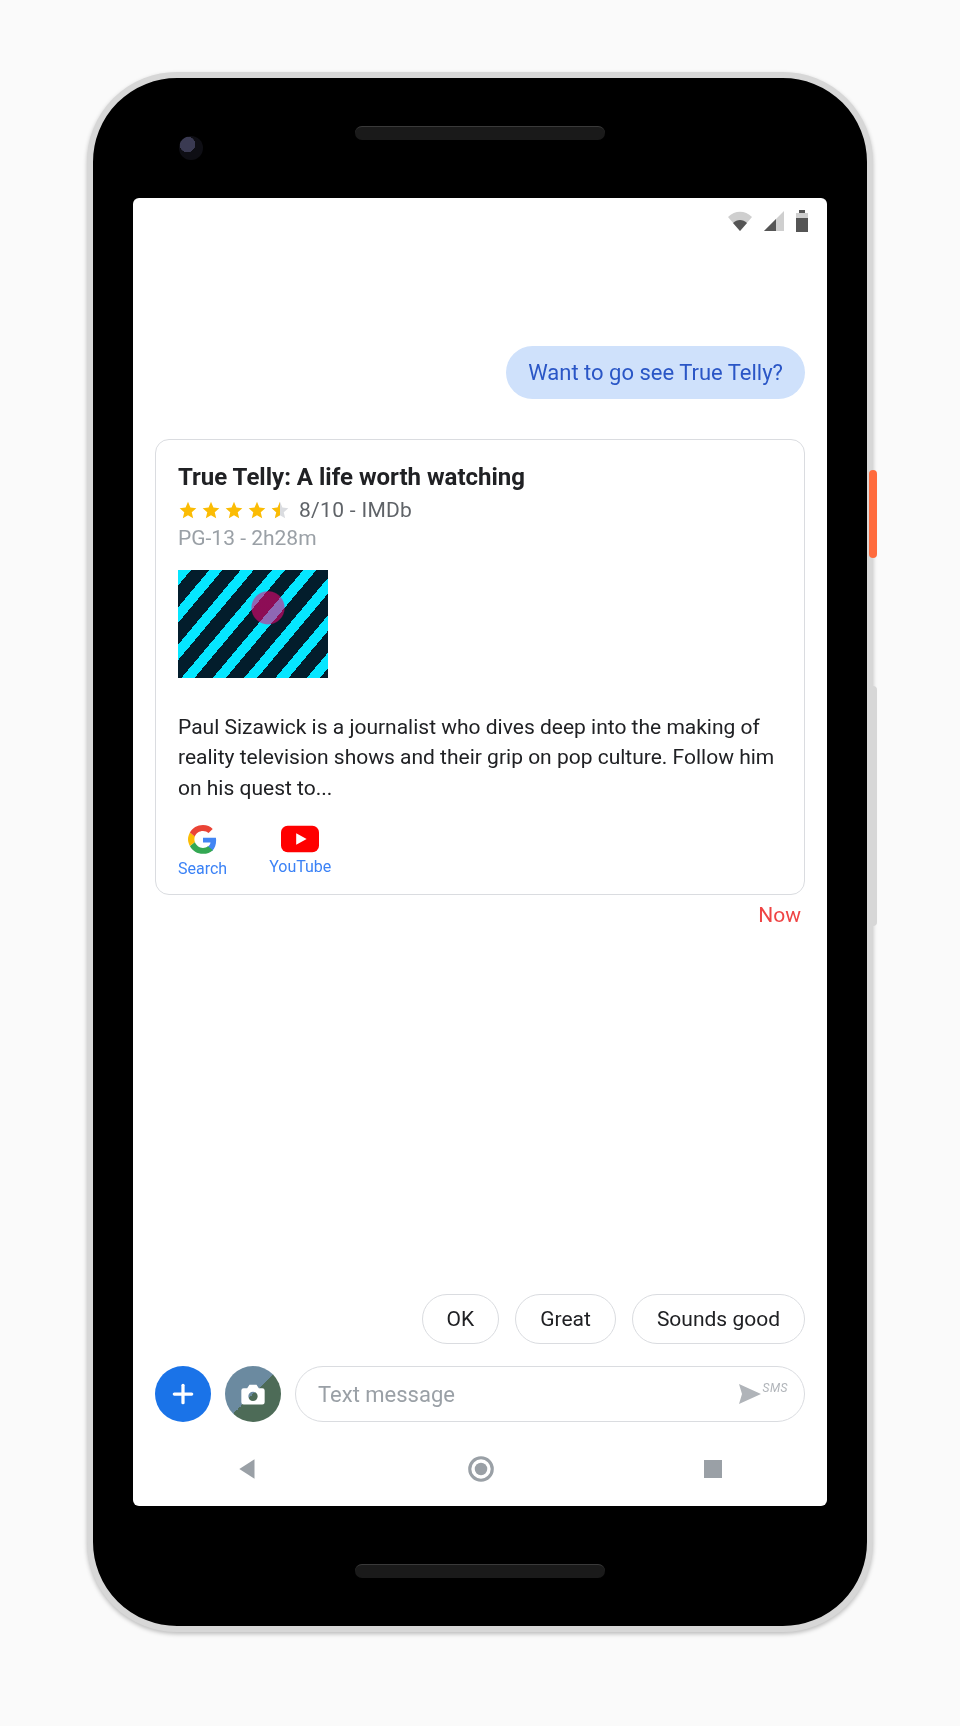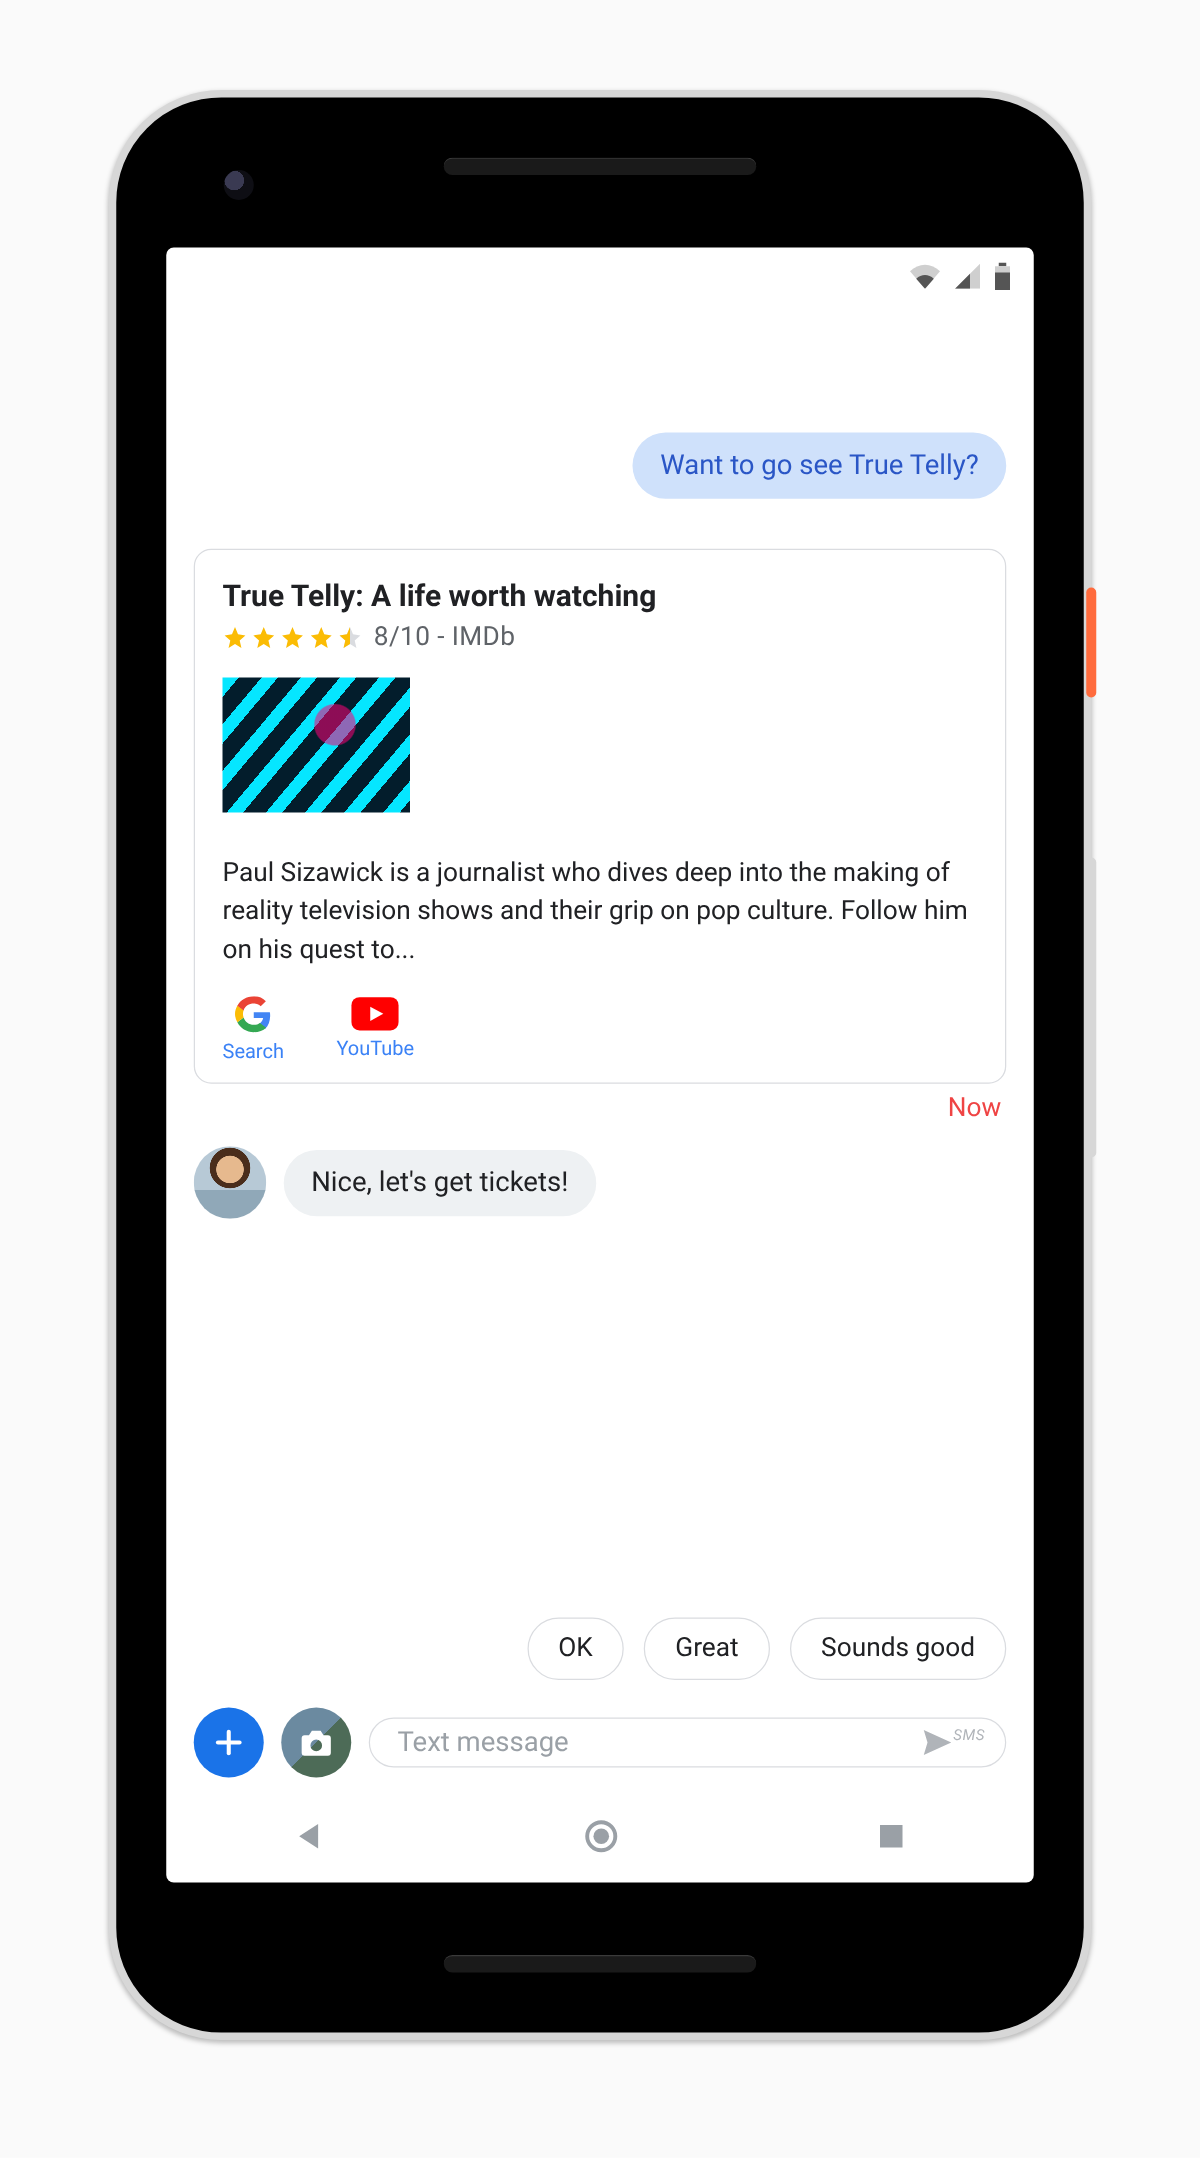--- a/index.html
+++ b/index.html
@@ -156,21 +156,21 @@
     display: flex; align-items: center; justify-content: center;
     color: #fff;
   }
   .cam-chip {
     width: 56px; height: 56px; border-radius: 50%;
     background: linear-gradient(135deg,#6b8aa0 0 50%, #4d6b57 50% 100%);
     display: flex; align-items: center; justify-content: center;
     color: #fff;
   }
   .compose-field {
-    flex: 1; height: 40px;
+    flex: 1; height: 56px;
     border: 1.5px solid #dadce0;
     border-radius: 28px;
     display: flex; align-items: center;
     padding: 0 16px 0 22px;
     color: #9aa0a6; font-size: 22px;
   }
   .compose-field .ph { flex: 1; }
   .send { display: flex; color: #b0b4b9; line-height: 1; font-style: italic;}
   .send small { font-size: 12px; margin-top: -2px; letter-spacing: .5px;}
   
@@ -239,20 +239,21 @@
                     <defs>
                       <clipPath id="half">
                         <rect x="0" y="0" width="12" height="24"></rect>
                       </clipPath>
                     </defs>
                     <path d="m12 2 2.9 6.9L22 10l-5.5 4.8L18.2 22 12 18.3 5.8 22l1.7-7.2L2 10l7.1-1.1z" fill="#dadce0"></path>
                     <path clip-path="url(#half)" d="m12 2 2.9 6.9L22 10l-5.5 4.8L18.2 22 12 18.3 5.8 22l1.7-7.2L2 10l7.1-1.1z" fill="#fbbc04"></path>
                   </svg>
                 <div class="stars-text">8/10 - IMDb</div>
               </div>
+              <div class="meta">PG-13 - 2h28m</div>
             </div>
             <div class="thumb"></div>
           </div>
 
           <div class="desc">Paul Sizawick is a journalist who dives deep into the making of reality television shows and their grip on pop culture. Follow him on his quest to...</div>
 
           <div class="card-actions">
             <div class="chip">
               <svg width="30" height="30" viewBox="0 0 48 48">
                 <path fill="#4285F4" d="M45 24.5c0-1.6-.1-2.8-.4-4H24v7.3h12c-.3 2.2-1.8 5.4-5.2 7.6l7.9 6.1C43 37.5 45 31.5 45 24.5z"></path>
@@ -266,24 +267,20 @@
               <svg width="38" height="28" viewBox="0 0 40 28">
                 <rect x="0" y="0" width="40" height="28" rx="7" fill="#FF0000"></rect>
                 <path d="M16 8v12l11-6z" fill="#fff"></path>
               </svg>
               <span>YouTube</span>
             </div>
           </div>
         </div>
         <div class="timestamp">Now</div>
 
-        <div class="row left">
-          <div class="avatar"></div>
-          <div class="bubble-in">Nice, let's get tickets!</div>
-        </div>
       </div>
 
       <div class="smart-replies">
         <div class="reply">OK</div>
         <div class="reply">Great</div>
         <div class="reply">Sounds good</div>
       </div>
 
       <div class="composer">
         <div class="fab">

